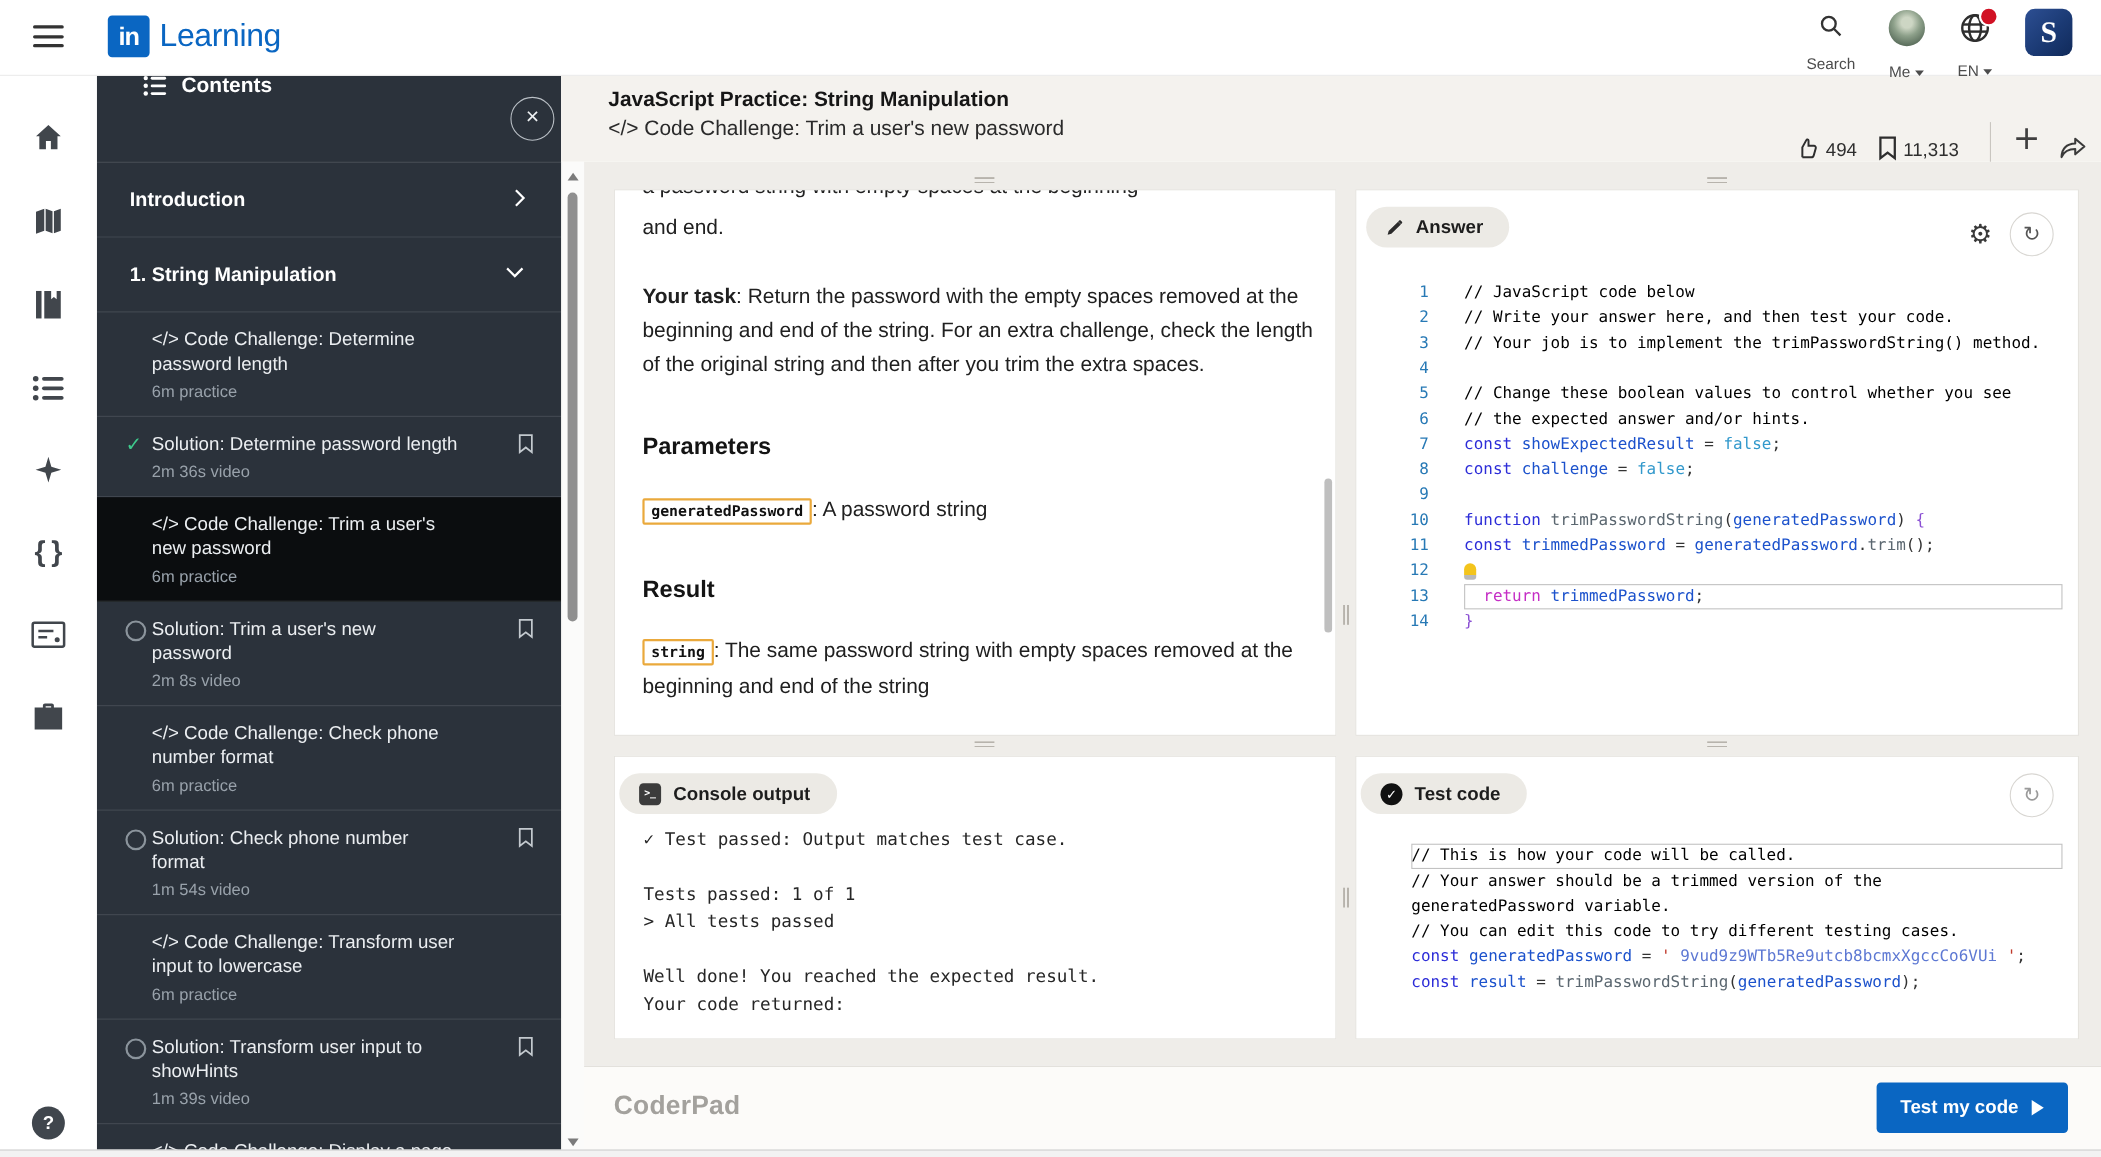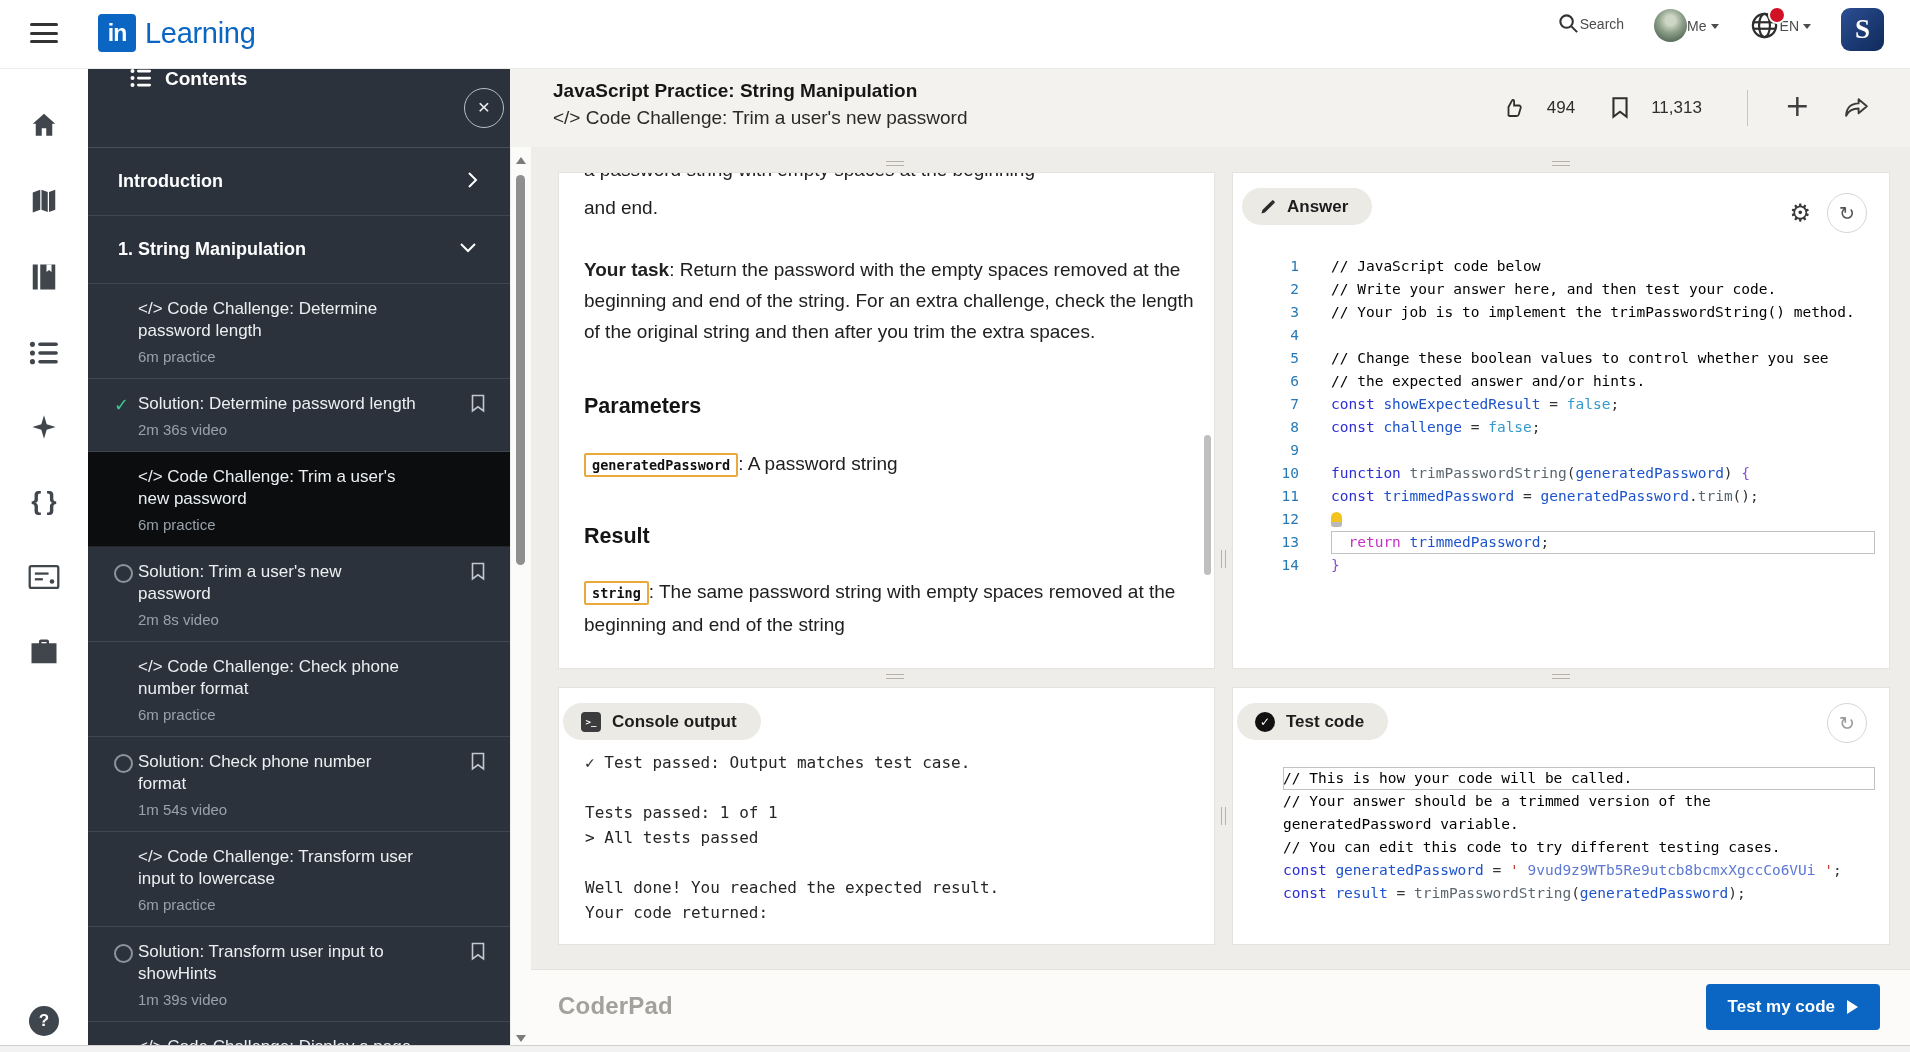--- a/index.html
+++ b/index.html
@@ -9,21 +9,21 @@
   
   .header{position:absolute;left:0;top:0;width:1910px;height:68px;background:#fff;
           border-bottom:1px solid #ececec;z-index:6}
   .burger{position:absolute;left:30px;top:23px;width:28px;height:22px;cursor:pointer}
   .burger i{display:block;height:3px;background:#333;border-radius:2px;margin-bottom:5.5px}
   .brand{position:absolute;left:98px;top:14px;display:flex;align-items:center;gap:9px}
   .inbox{width:38px;height:38px;background:#0a66c2;border-radius:4px;color:#fff;font-weight:700;
          font-size:23px;display:flex;align-items:center;justify-content:center;letter-spacing:-1px}
   .brandtxt{font-size:29px;color:#0a66c2;letter-spacing:-.3px}
   .hright{position:absolute;right:26px;top:5px;display:flex;align-items:flex-start;gap:30px}
-  .hcol{display:flex;flex-direction:row;align-items:center;gap:0;cursor:pointer}
+  .hcol{display:flex;flex-direction:column;align-items:center;gap:15px;cursor:pointer}
   .hlabel{font-size:14px;color:#4c4c4c;display:flex;align-items:center;gap:4px}
   .caret{width:0;height:0;border-left:4.5px solid transparent;border-right:4.5px solid transparent;
          border-top:5px solid #4c4c4c;margin-top:2px}
   .avatar{width:33px;height:33px;border-radius:50%;
           background:radial-gradient(circle at 50% 35%,#cdd6c4 0 18%,#8da08a 45%,#5f7260 75%,#49584a)}
   .globewrap{position:relative}
   .redbadge{position:absolute;right:-6px;top:-4px;width:14px;height:14px;border-radius:50%;
             background:#d11124;border:2px solid #fff}
   .sbadge{width:43px;height:43px;border-radius:9px;margin-top:3px;
           background:linear-gradient(135deg,#2d4f93 0%,#1b3a74 55%,#102a5a 100%);
@@ -60,21 +60,21 @@
   .sarrow{position:absolute;left:50%;transform:translateX(-50%);width:0;height:0;
           border-left:5px solid transparent;border-right:5px solid transparent}
   .sarrow.up{top:10px;border-bottom:7px solid #7b7b7b}
   .sarrow.down{bottom:10px;border-top:7px solid #7b7b7b}
   .sthumb{position:absolute;left:5px;top:28px;width:9px;height:390px;background:#8f8f8f;border-radius:5px}
   
   .toolbar{position:absolute;left:510px;right:0;top:68px;height:79px;background:#f4f2ee;z-index:2}
   .tb-titles{position:absolute;left:43px;top:12px}
   .tb-course{font-size:19px;font-weight:700;color:#161616}
   .tb-lesson{font-size:19px;color:#2a2a2a;margin-top:5px}
-  .tb-actions{position:absolute;right:40px;top:0;height:79px;display:flex;align-items:center;gap:21px}
+  .tb-actions{position:absolute;right:12px;top:0;height:79px;display:flex;align-items:flex-end;gap:4px}
   .cnt{font-size:17px;color:#2e2e2e;margin-right:14px}
   .tb-div{width:1px;height:36px;background:#c9c6c0;margin:0 10px}
   .plus{font-size:30px;color:#3f3f3f;font-weight:400;margin:0 12px 4px 6px;font-family:"DejaVu Sans",sans-serif}
   
   .workspace{position:absolute;left:510px;right:0;top:147px;height:822px;background:#efede9;z-index:1}
   .panel{position:absolute;background:#fff;border:1px solid #e5e3de;box-sizing:border-box}
   .p-instr{left:48px;top:25px;width:657px;height:497px}
   .p-answer{left:722px;top:25px;width:658px;height:497px}
   .p-console{left:48px;top:540px;width:657px;height:258px}
   .p-test{left:722px;top:540px;width:658px;height:258px}

